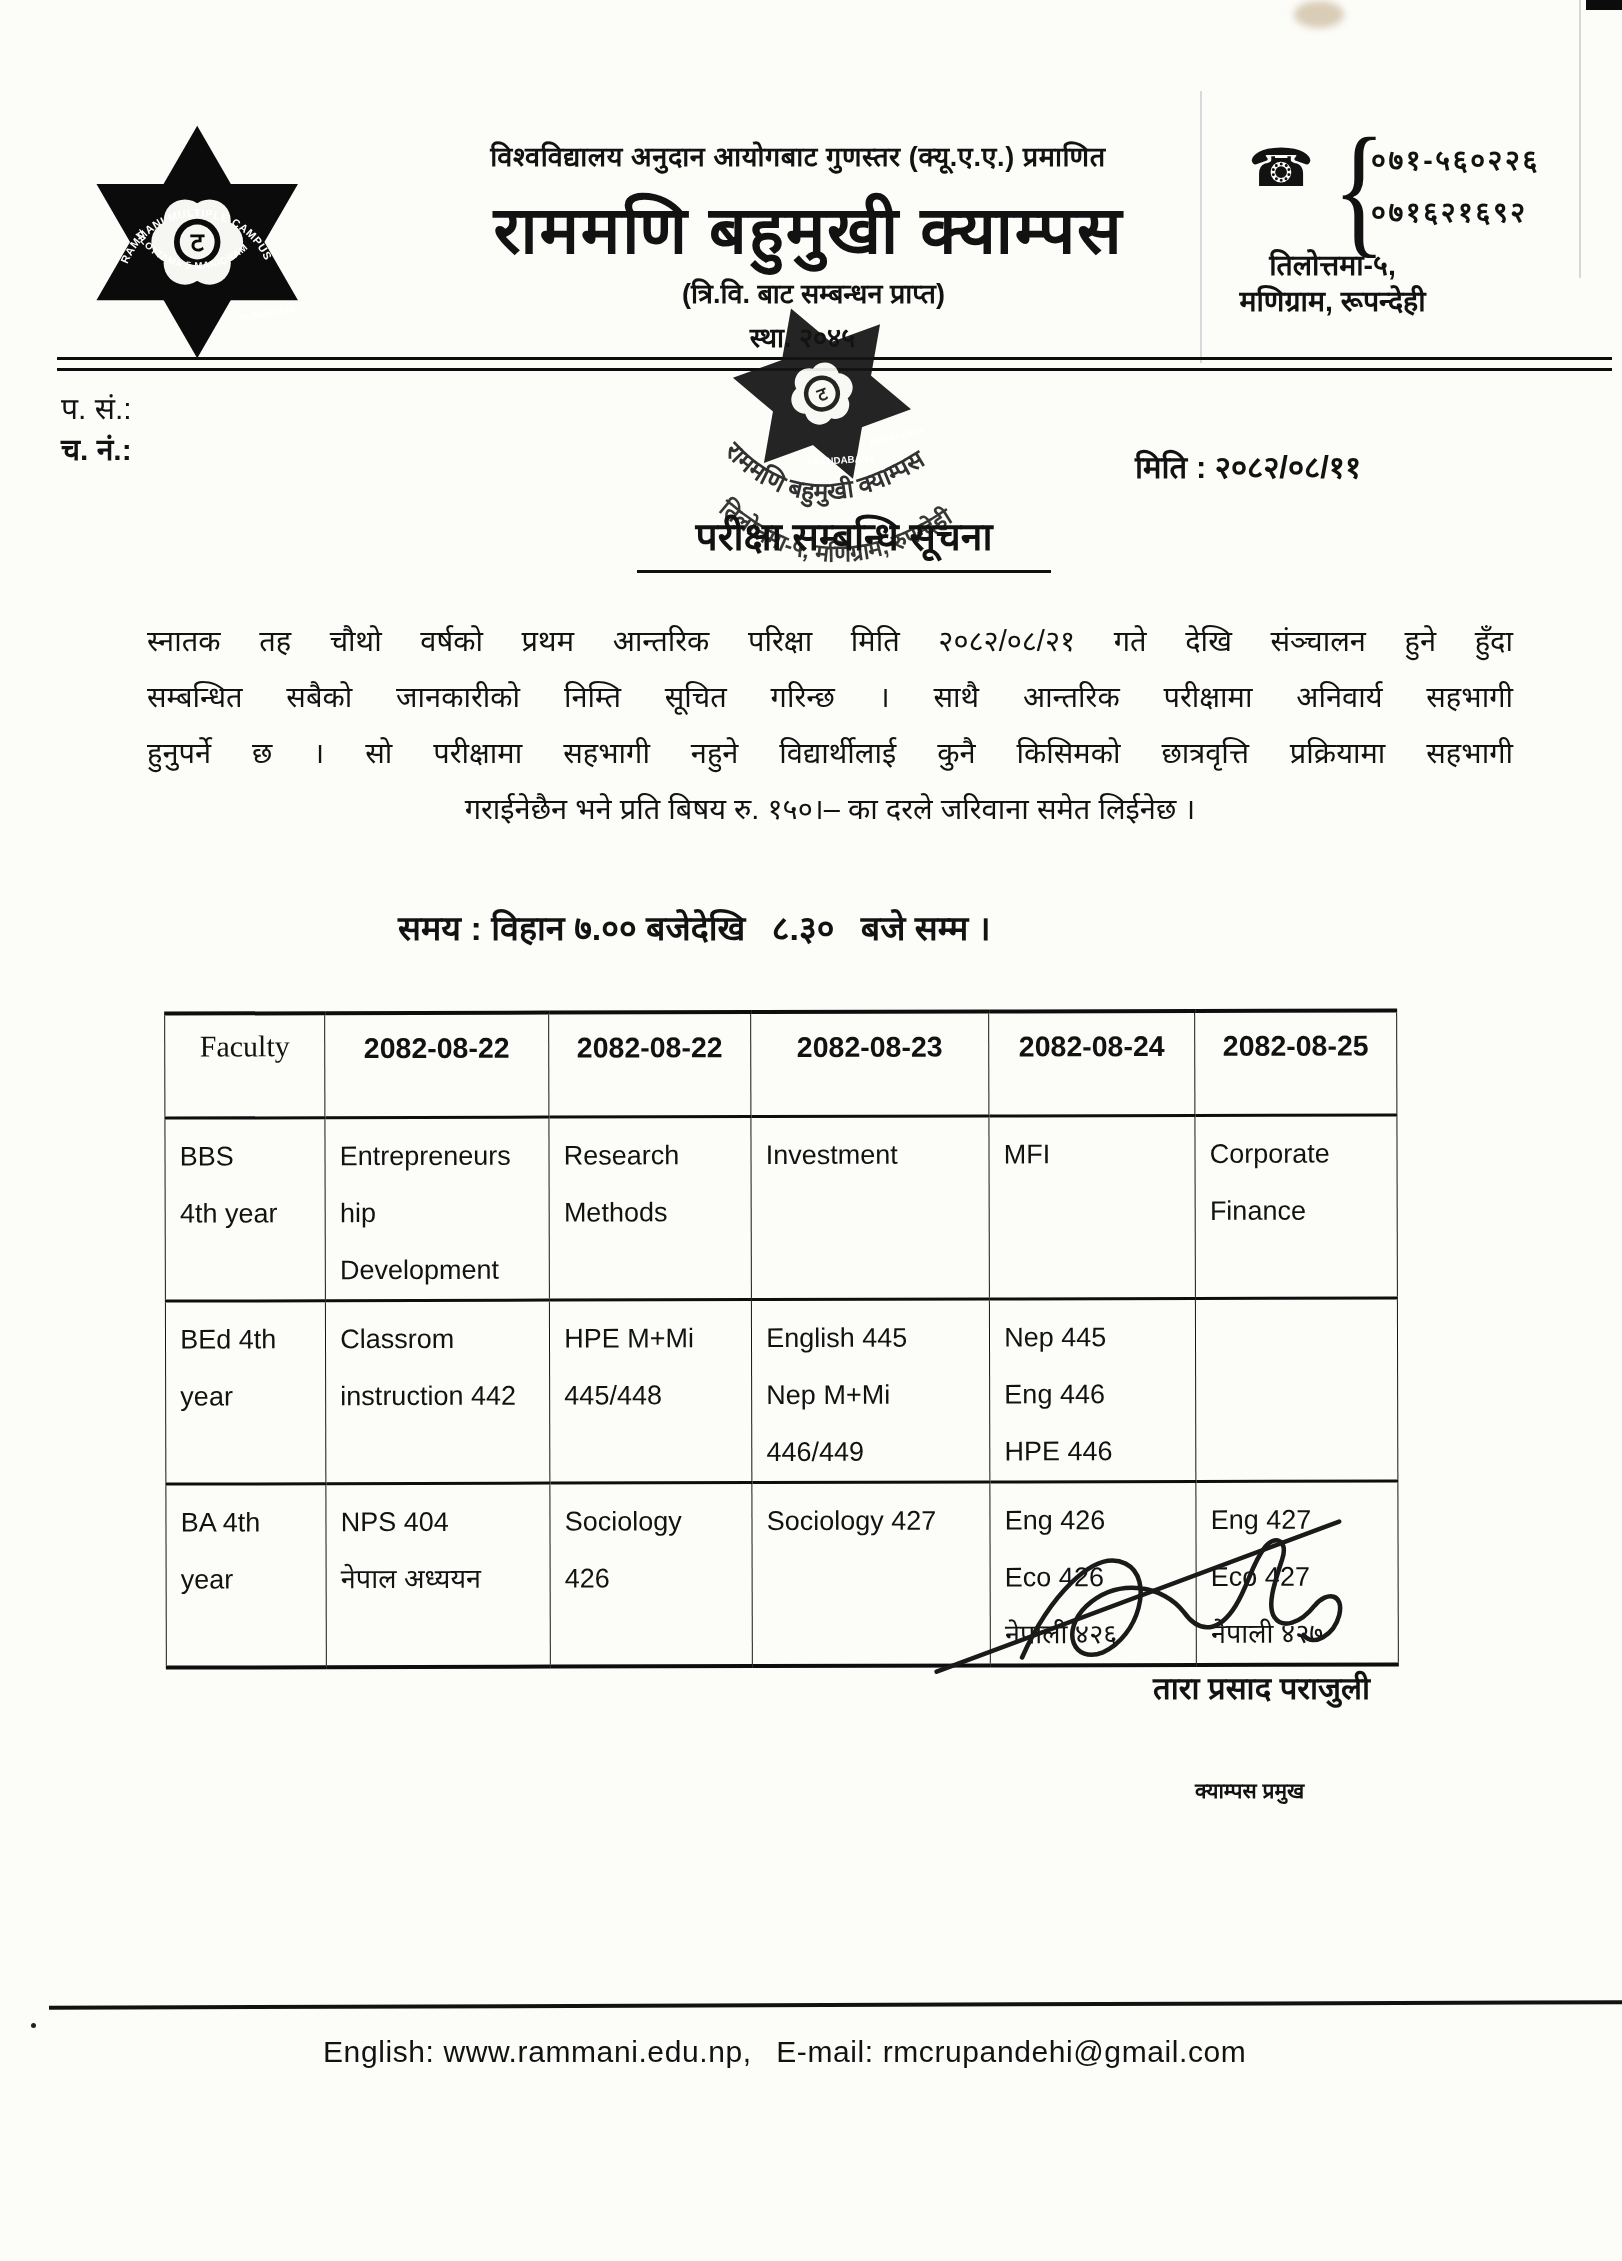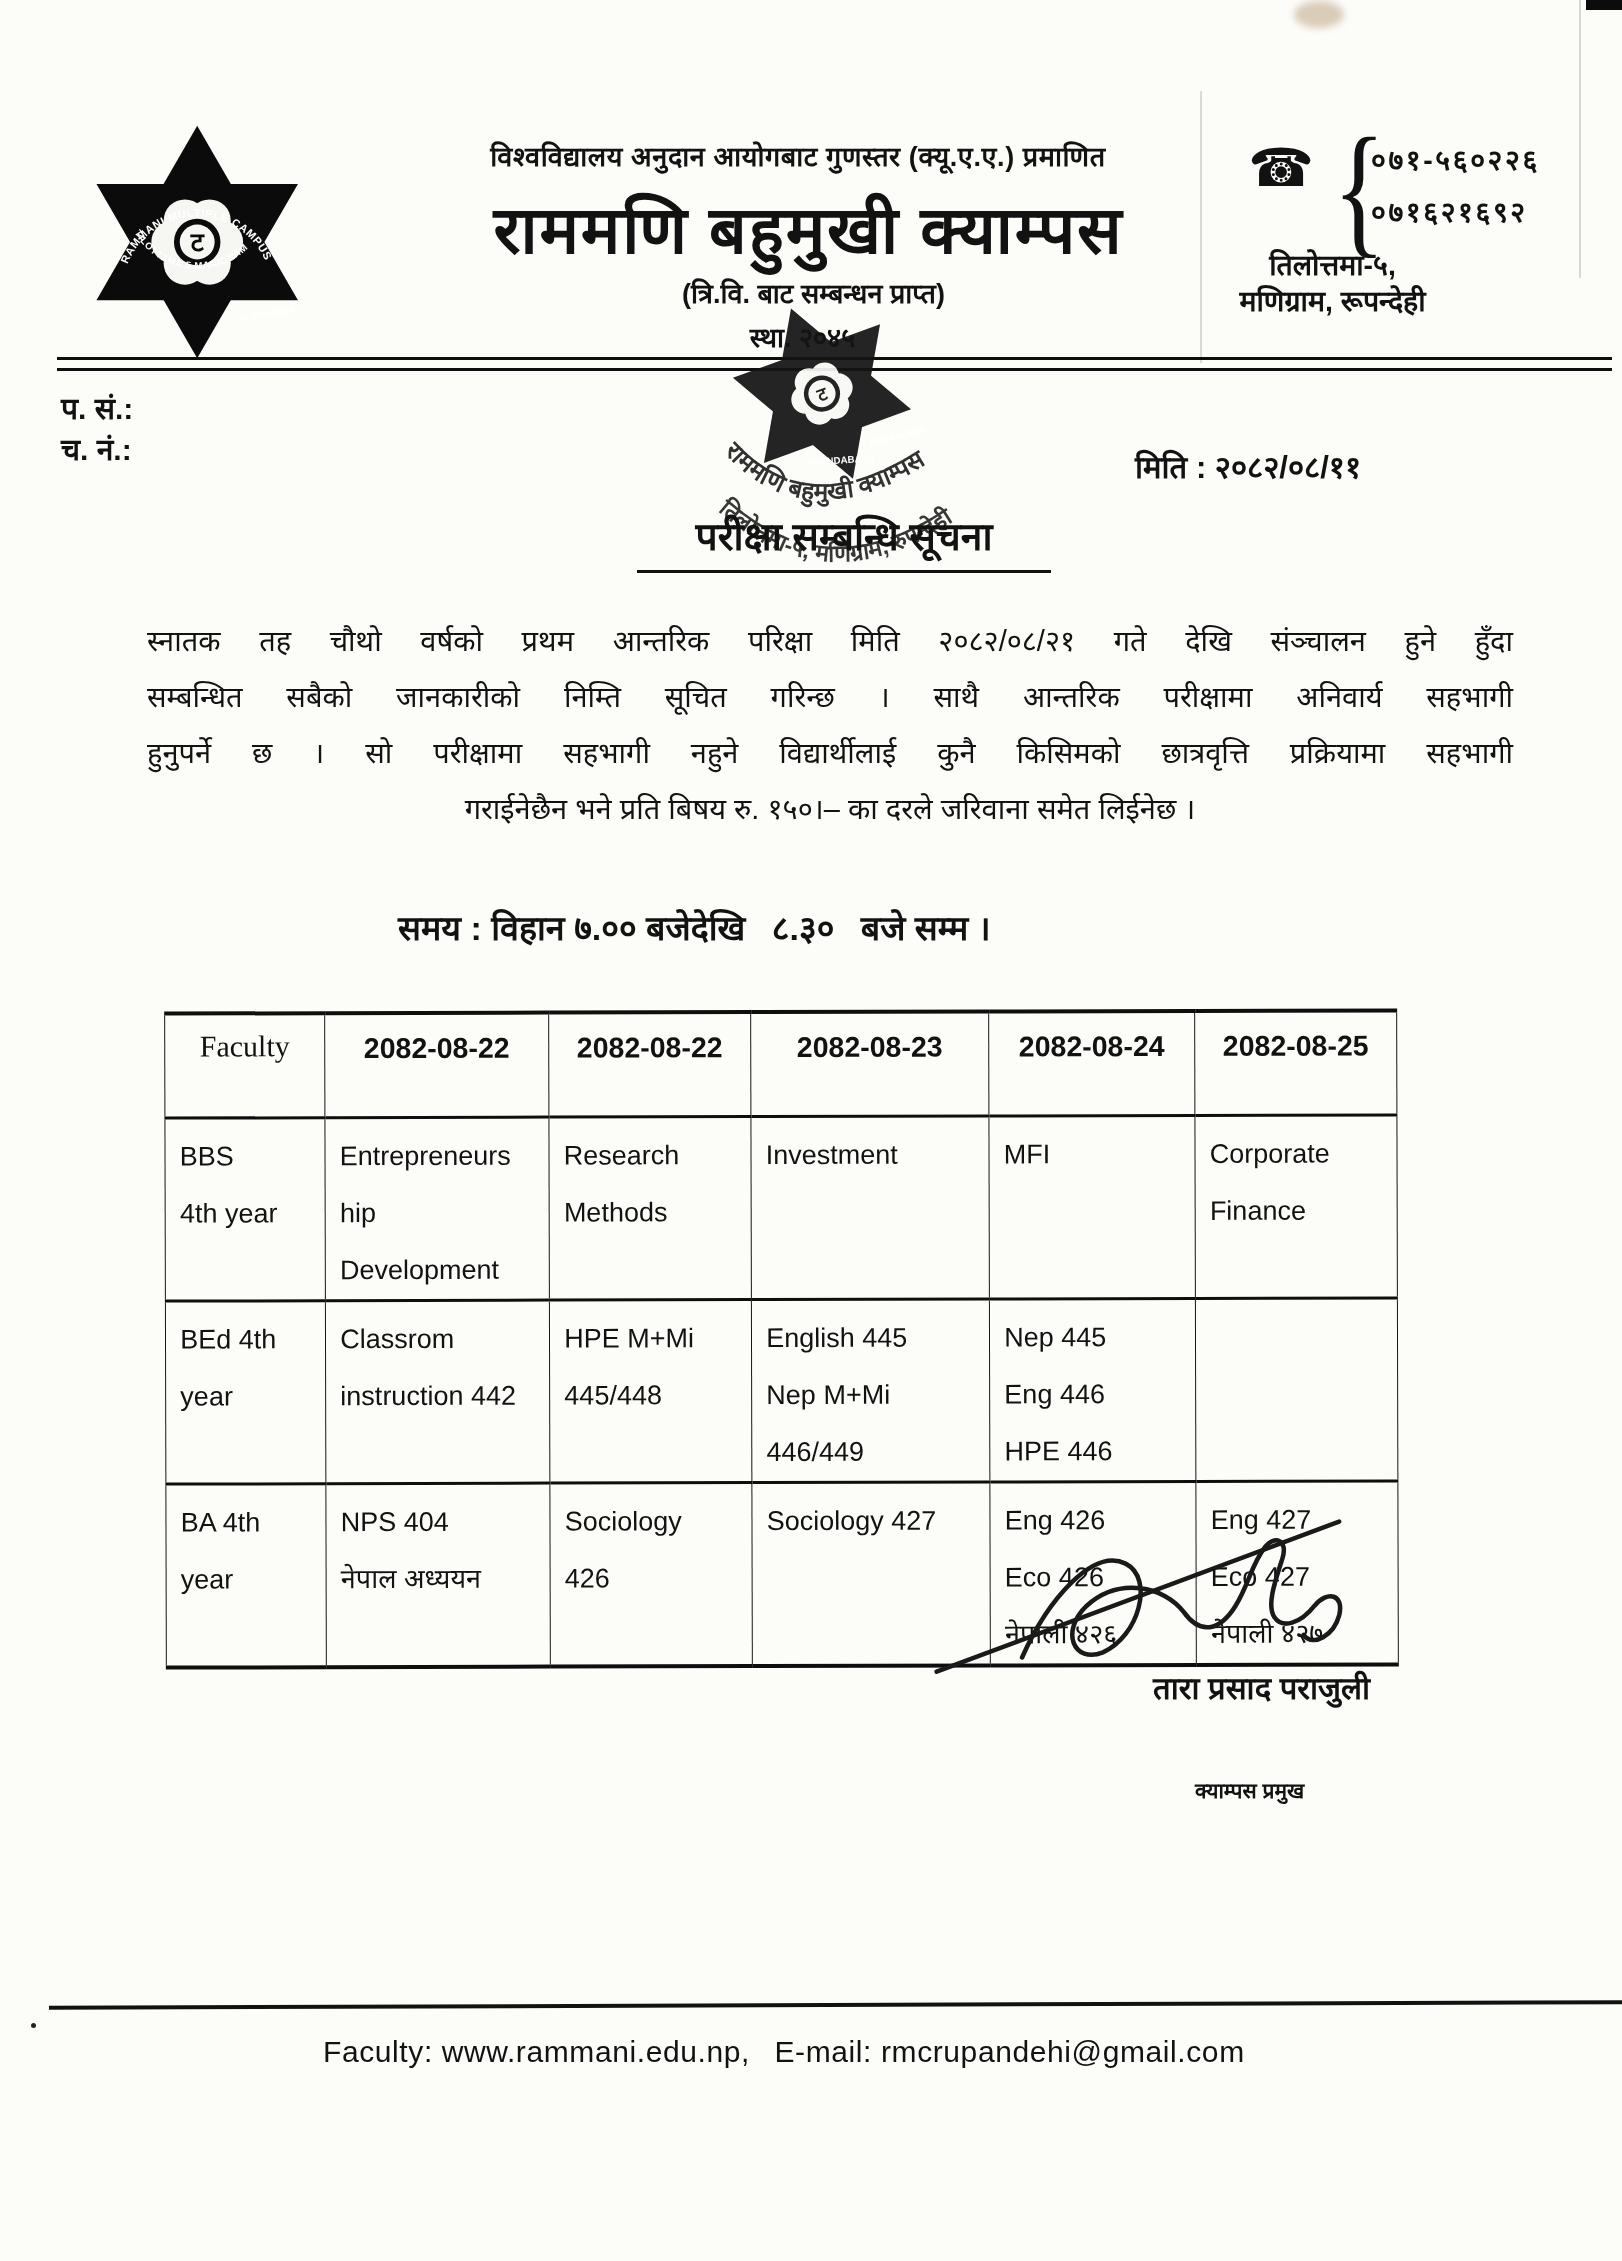--- a/index.html
+++ b/index.html
@@ -22,21 +22,21 @@
   .accreditation{left:345px;top:137px;width:906px;text-align:center;font-size:27px;font-weight:bold;letter-spacing:0.6px;}
   .campus-name{left:291px;top:182px;width:1035px;text-align:center;font-size:66px;font-weight:bold;letter-spacing:1.9px;margin:0;}
   .affiliation{left:296px;top:274px;width:1035px;text-align:center;font-size:27px;font-weight:bold;}
   .estd{left:673px;top:318px;width:259px;text-align:center;font-size:27px;font-weight:bold;z-index:1;}
   .phone-block{left:1248px;top:116px;width:362px;height:149px;}
   .tel-icon{position:absolute;left:0px;top:24.6px;font-size:53px;line-height:1;}
   .brace{position:absolute;left:76px;top:-11.6px;font-size:147px;font-weight:300;font-family:"Liberation Serif",serif;transform:scaleX(.75);}
   .phones{position:absolute;left:123px;top:18px;font-size:28.5px;font-weight:600;line-height:52px;letter-spacing:2.6px;}
   .addr{left:1203px;top:247px;width:259px;text-align:center;font-size:28.5px;font-weight:bold;line-height:36px;}
   .rule-double{left:57px;top:357px;width:1555px;height:7.8px;border-top:3.2px solid #0d0d0d;border-bottom:3.2px solid #0d0d0d;}
-  .ref1{left:61px;top:387px;font-size:30px;font-weight:bold;}
+  .ref1{left:61px;top:387px;font-size:30px;font-weight:normal;}
   .ref2{left:61px;top:428px;font-size:30px;font-weight:bold;}
   .logo-box{left:86px;top:118px;width:225px;height:248px;}
   
   .stamp-box{left:657px;top:290px;width:427px;height:343px;z-index:2;}
   .date-line{left:1135px;top:445px;font-size:31px;font-weight:600;z-index:3;}
   .notice-title{left:637px;top:508px;width:414px;text-align:center;font-size:39px;font-weight:bold;border-bottom:3.9px solid #101010;padding-bottom:9px;z-index:3;}
   
   .body-par{left:147px;top:613px;width:1366px;font-size:29px;line-height:56px;font-weight:500;z-index:3;}
   .jline{text-align:justify;text-align-last:justify;}
   .lastline{text-align:center;}
@@ -229,16 +229,16 @@
   <svg class="abs sig-box" viewBox="0 0 700 290">
     <g fill="none" stroke="#1a1a1a" stroke-width="7" stroke-linecap="round">
       <path d="M 18 262 L 640 30"></path>
       <path d="M 150 240 C 190 150 260 70 310 95 C 355 118 330 208 275 232 C 230 250 208 200 250 160 C 300 115 370 130 400 170 C 425 205 455 200 480 160 C 500 128 505 95 525 70 C 540 50 562 58 552 88 C 540 125 528 160 540 178 C 552 196 580 188 602 160 C 622 136 648 142 640 175 C 632 205 600 225 585 205"></path>
     </g>
   </svg>
   <div class="abs sig-name">तारा प्रसाद पराजुली</div>
   <div class="abs sig-role">क्याम्पस प्रमुख</div>
 
   <div class="abs footer-rule"></div>
-  <div class="abs footer-text">Faculty: www.rammani.edu.np,  E-mail: rmcrupandehi@gmail.com</div>
+  <div class="abs footer-text">English: www.rammani.edu.np,  E-mail: rmcrupandehi@gmail.com</div>
 
 </div>
 
 
 </body></html>

